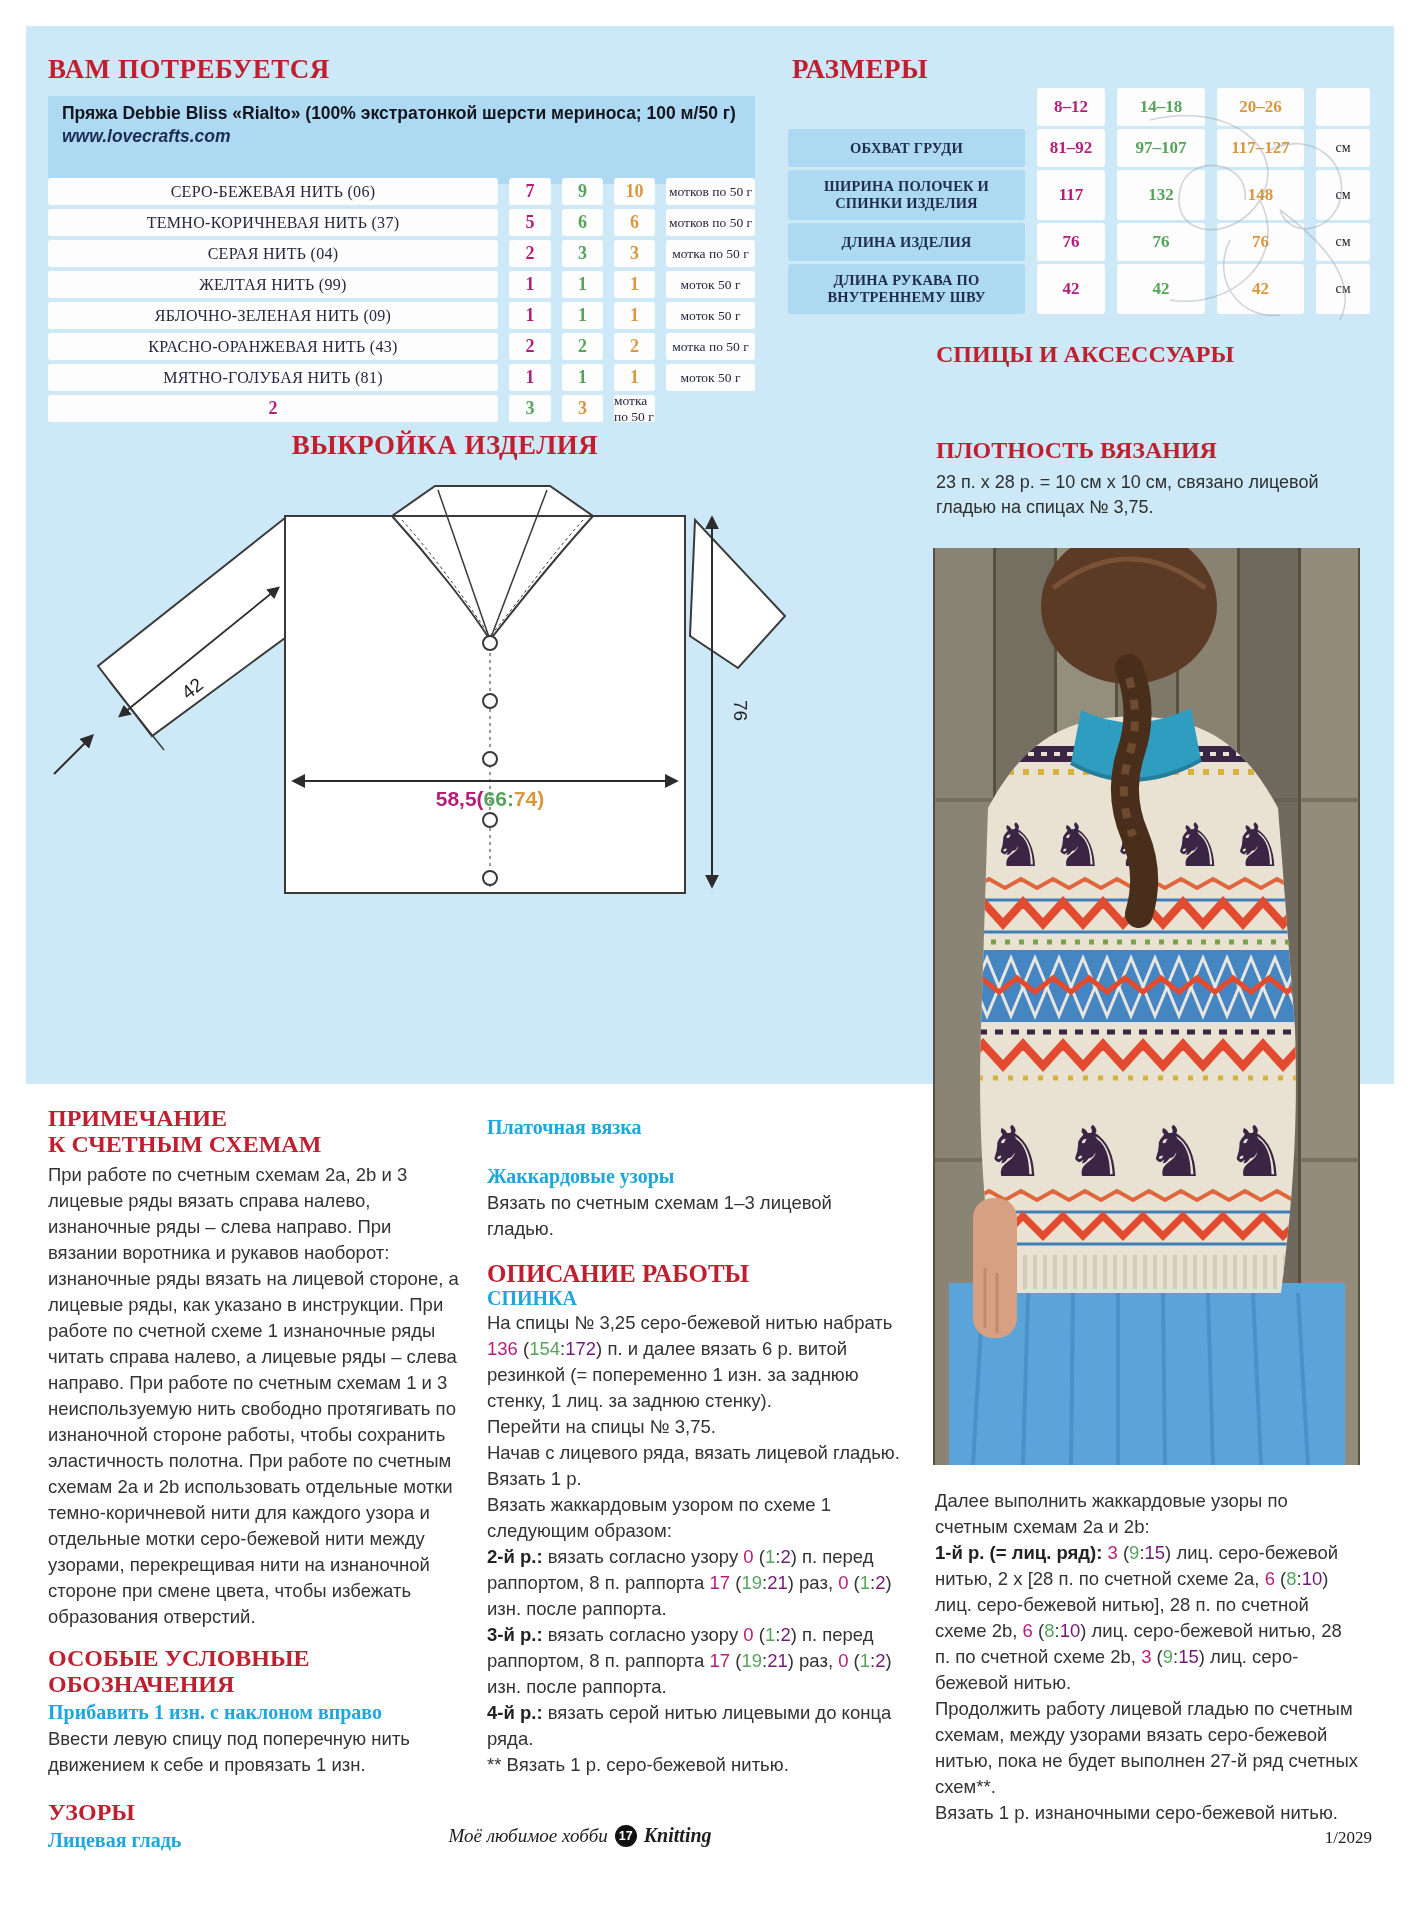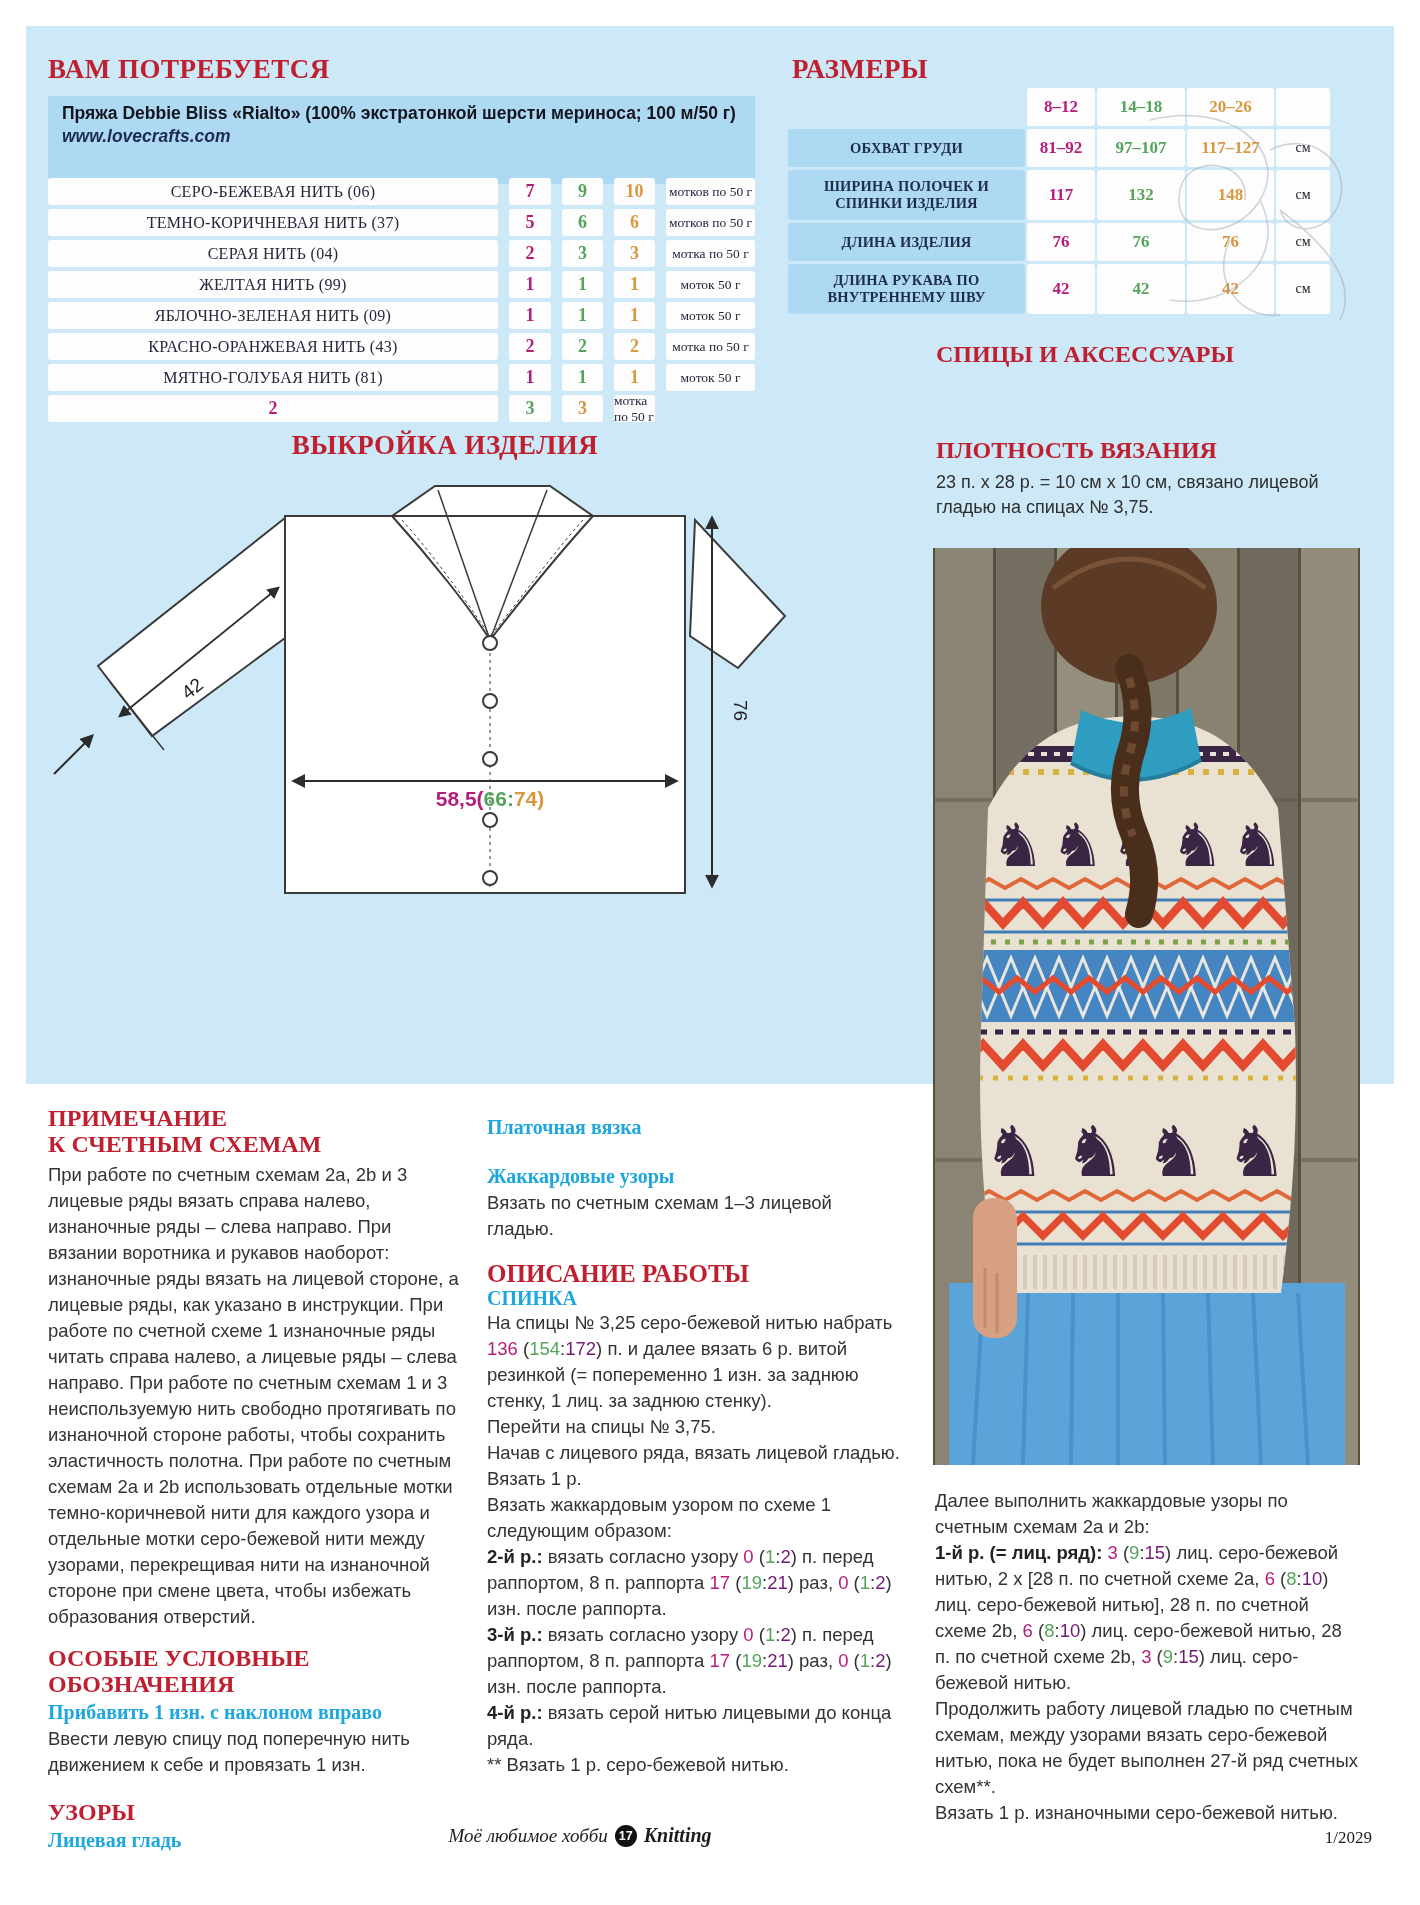--- a/index.html
+++ b/index.html
@@ -21,21 +21,21 @@
   .yt-row{display:grid;grid-template-columns:450px 42px 41px 41px 1fr;gap:11px;margin-bottom:4px;}
   .yt-row>div{background:#fdfdfd;border-radius:3px;height:27px;display:flex;
               align-items:center;justify-content:center;}
   .yt-name{font-family:"Liberation Serif",serif;font-size:16px;color:#26263e;letter-spacing:.3px;}
   .yt-num{font-family:"Liberation Serif",serif;font-weight:700;font-size:18px;}
   .yt-unit{font-family:"Liberation Serif",serif;font-size:13.5px;color:#26263e;}
   .m{color:#b51d79;} .g{color:#56a45c;} .o{color:#d9973f;}
   
   .sizes-title{position:absolute;left:700px;top:54px;width:320px;text-align:center;}
   .sizes-table{position:absolute;left:788px;top:88px;width:560px;}
-  .sz-row{display:grid;grid-template-columns:237px 68px 88px 87px 54px;gap:2px;margin-bottom:3px;}
+  .sz-row{display:grid;grid-template-columns:237px 68px 88px 87px 54px;gap:12px;margin-bottom:3px;}
   .sz-row>div{background:#fdfdfd;border-radius:3px;display:flex;align-items:center;justify-content:center;}
   .sz-label{background:#aed9f2 !important;font-family:"Liberation Serif",serif;font-weight:700;
             font-size:14.5px;color:#1f2c4e;text-align:center;line-height:1.15;letter-spacing:.2px;
             padding:16px 6px;box-sizing:border-box;}
   .sz-ghost{background:transparent !important;}
   .sz-val{font-family:"Liberation Serif",serif;font-weight:700;font-size:17px;}
   .sz-unit{font-family:"Liberation Serif",serif;font-size:14px;color:#23232e;}
   .h38{height:38px;} .h50{height:50px;}
   
   .side-block{position:absolute;left:936px;width:424px;}

